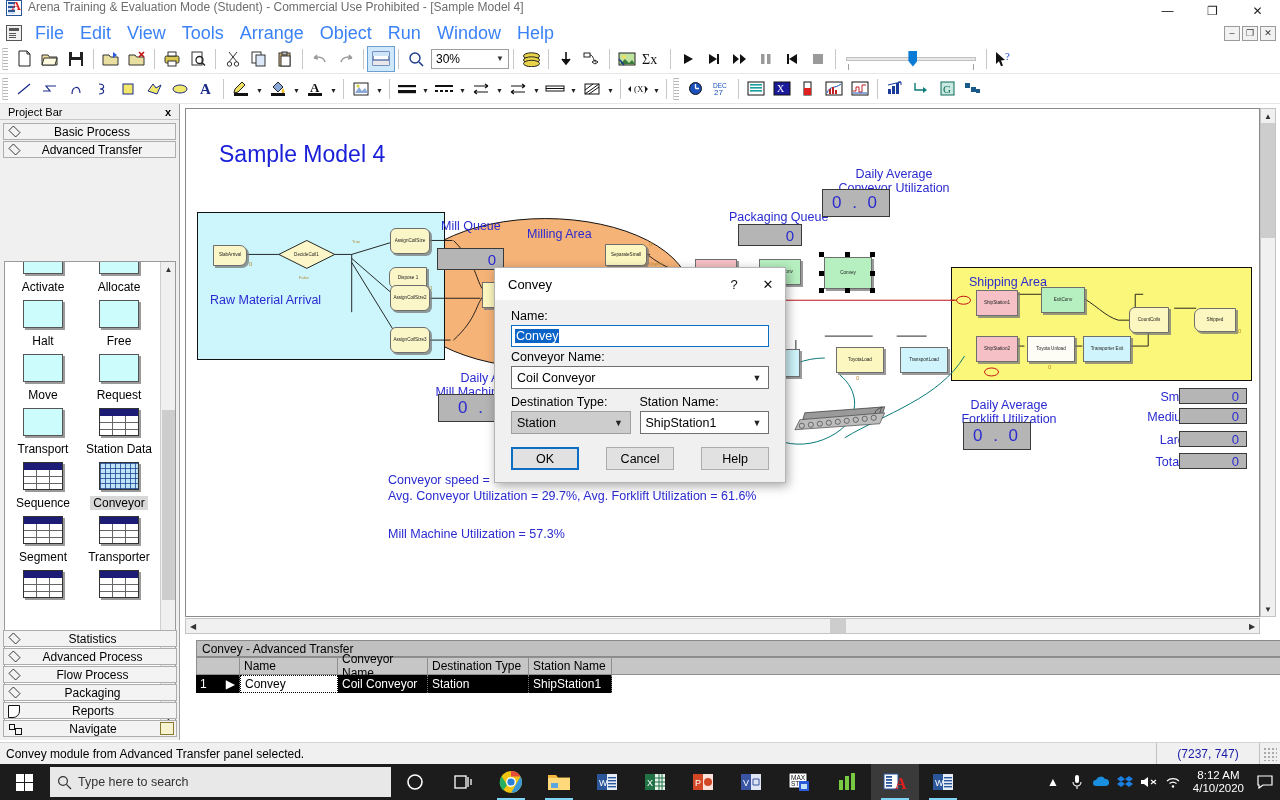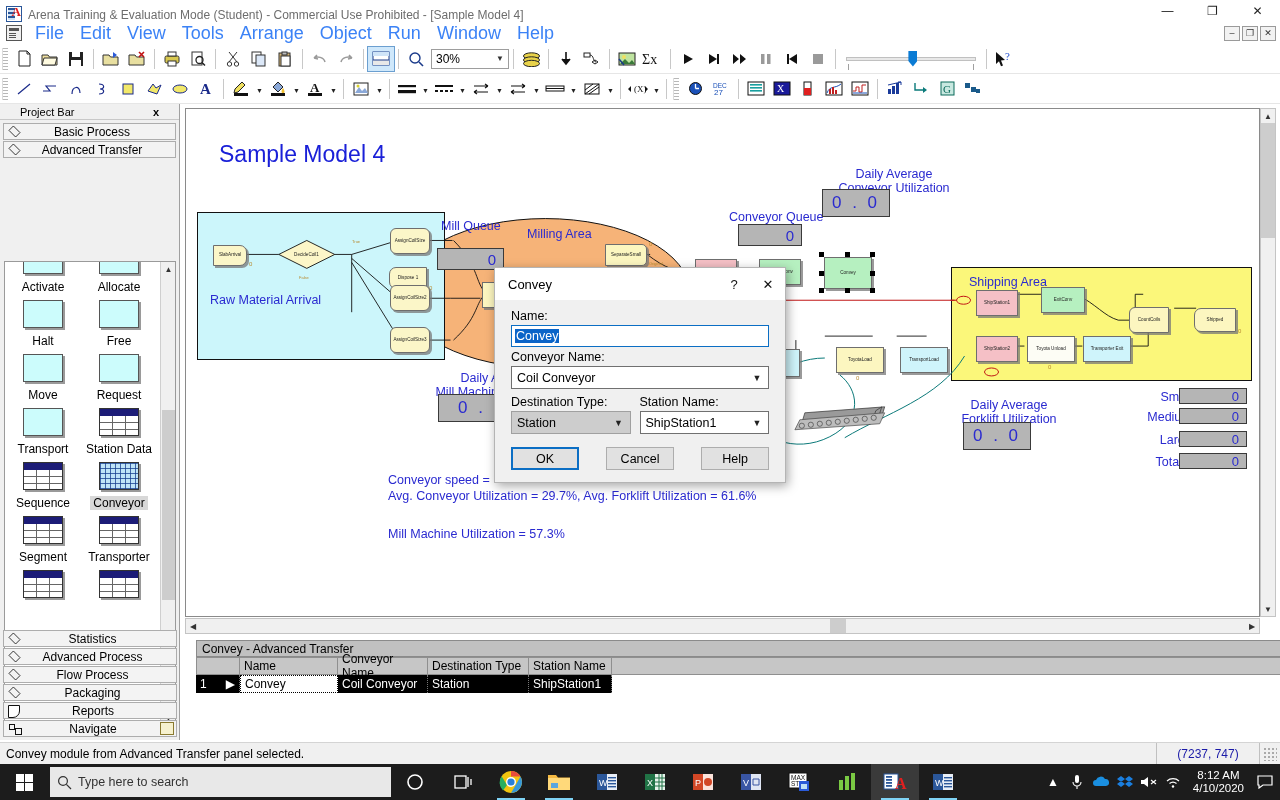--- a/index.html
+++ b/index.html
@@ -5,21 +5,21 @@
   * { box-sizing: border-box; }
   html, body { margin:0; padding:0; }
   body {
     width:1280px; height:800px; overflow:hidden;
     font-family:"Liberation Sans", sans-serif;
     font-size:12px; background:#ffffff; position:relative;
     -webkit-font-smoothing:antialiased;
   }
   
   #titlebar{ position:absolute; left:0; top:0; width:1280px; height:22px;
-    background:#ffffff; display:flex; align-items:flex-end; }
+    background:#ffffff; display:flex; align-items:flex-start; }
   #titlebar .appicon{ width:16px;height:16px;margin-left:6px;margin-right:6px;
     position:relative; background:#ffffff; border:1px solid #2a5699;}
   #titlebar .appicon:before{content:"";position:absolute;left:1px;top:1px;width:7px;height:12px;
     background:repeating-linear-gradient(#2a5699 0 2px, #cfe2f5 2px 4px);}
   #titlebar .appicon:after{content:"A";position:absolute;right:0px;top:-3px;color:#e02020;
     font-size:13px;font-weight:bold;font-family:"Liberation Serif",serif;}
   #title-text{ color:#6d6d6d; font-size:12px; white-space:nowrap;}
   #winbtns{ margin-left:auto; display:flex; height:22px;}
   #winbtns div{ width:45px;height:22px;display:flex;align-items:center;justify-content:center;
     color:#222; font-size:12px;}
@@ -54,21 +54,21 @@
   .zoombox .ar{width:16px;text-align:center;font-size:8px;color:#333;}
   .slider{ width:130px;height:24px;position:relative;margin:0 6px;}
   .slider .track{position:absolute;left:0;right:0;top:10px;height:4px;background:#e8e8e8;border:1px solid #c0c0c0;}
   .slider .thumb{position:absolute;left:48%;top:4px;width:9px;height:16px;background:#0a7bd4;
      clip-path:polygon(0 0,100% 0,100% 65%,50% 100%,0 65%);}
   .slider .tick{position:absolute;top:17px;width:1px;height:6px;background:#a0a0a0;}
   
   #projectbar{ position:absolute; left:0; top:104px; width:180px; height:636px;
     background:#f0f0f0; border-right:1px solid #a0a0a0;}
   #pb-title{ height:16px; background:#f0f0f0; display:flex; align-items:center;
-    padding:0 20px; font-size:11px; color:#000; border-bottom:1px solid #c8c8c8;}
+    padding:0 8px; font-size:11px; color:#000; border-bottom:1px solid #c8c8c8;}
   #pb-title .x{ margin-left:auto; font-weight:bold; font-size:11px; cursor:pointer;}
   .pb-bar{ height:17px; margin:1px 3px 0 3px; background:#f3f3f3; border:1px solid #adadad;
     display:flex;align-items:center; font-size:12px; color:#000; position:relative;}
   .pb-bar .dia{ width:13px;height:9px;margin-left:4px; border:1.4px solid #111;
     transform:rotate(45deg) scale(.78); flex:none;}
   .pb-bar .lbl{ flex:1; text-align:center; padding-right:12px;}
   .pb-bar .ico-rep{width:15px;height:12px;margin-left:3px;position:relative;flex:none;}
   .pb-bar .ico-rep:before{content:"";position:absolute;left:1px;top:0;width:10px;height:11px;
     border:1.2px solid #111;border-radius:0 0 7px 0;background:#fff;}
   .pb-bar .ico-nav{width:15px;height:12px;margin-left:3px;position:relative;flex:none;}
@@ -873,21 +873,21 @@
       <div class="zerolbl" style="left:1052px;top:219px;">0</div>
 
       <div class="mod pink" style="left:790px;top:227px;width:42px;height:26px;">ShipStation2</div>
       <div class="mod" style="left:841px;top:227px;width:48px;height:26px;background:#fdfdf5;">Toyota Unload</div>
       <div class="zerolbl" style="left:862px;top:255px;">0</div>
       <div class="mod cyan" style="left:897px;top:227px;width:48px;height:26px;">Transporter Exit</div>
 
       <div class="rlabel" style="left:255px;top:110px;">Mill Queue</div>
       <div class="disp" style="left:251px;top:139px;width:67px;height:22px;">0</div>
 
-      <div class="rlabel" style="left:543px;top:101px;">Conveyor Queue</div>
+      <div class="rlabel" style="left:543px;top:101px;">Packaging Queue</div>
       <div class="disp" style="left:552px;top:115px;width:64px;height:22px;">0</div>
 
       <div class="rlabel" style="left:638px;top:58px;text-align:center;width:140px;line-height:14px;white-space:pre;">Daily Average
 Conveyor Utilization</div>
       <div class="disp ctr" style="left:636px;top:80px;width:68px;height:28px;font-size:17px;letter-spacing:3px;">0 . 0</div>
 
       <div class="rlabel" style="left:243px;top:262px;text-align:center;width:140px;line-height:14px;white-space:pre;">Daily Average
 Mill Machine Utilization</div>
       <div class="disp ctr" style="left:252px;top:285px;width:68px;height:28px;font-size:17px;letter-spacing:3px;">0 .</div>
 

